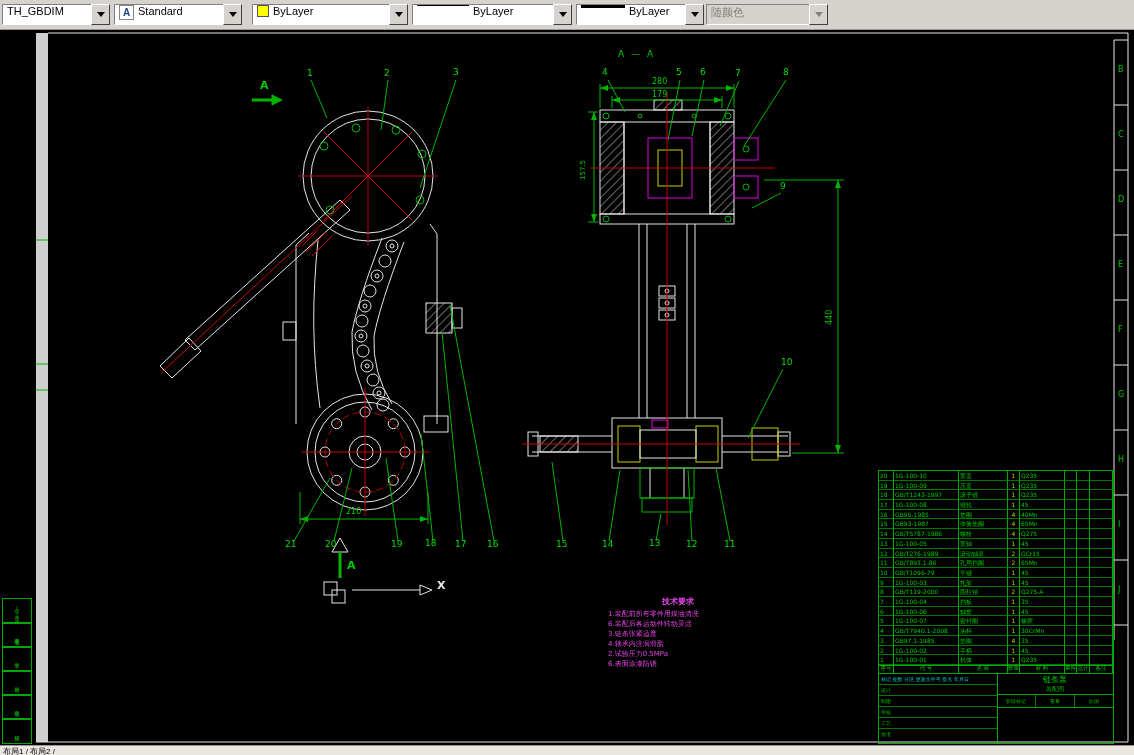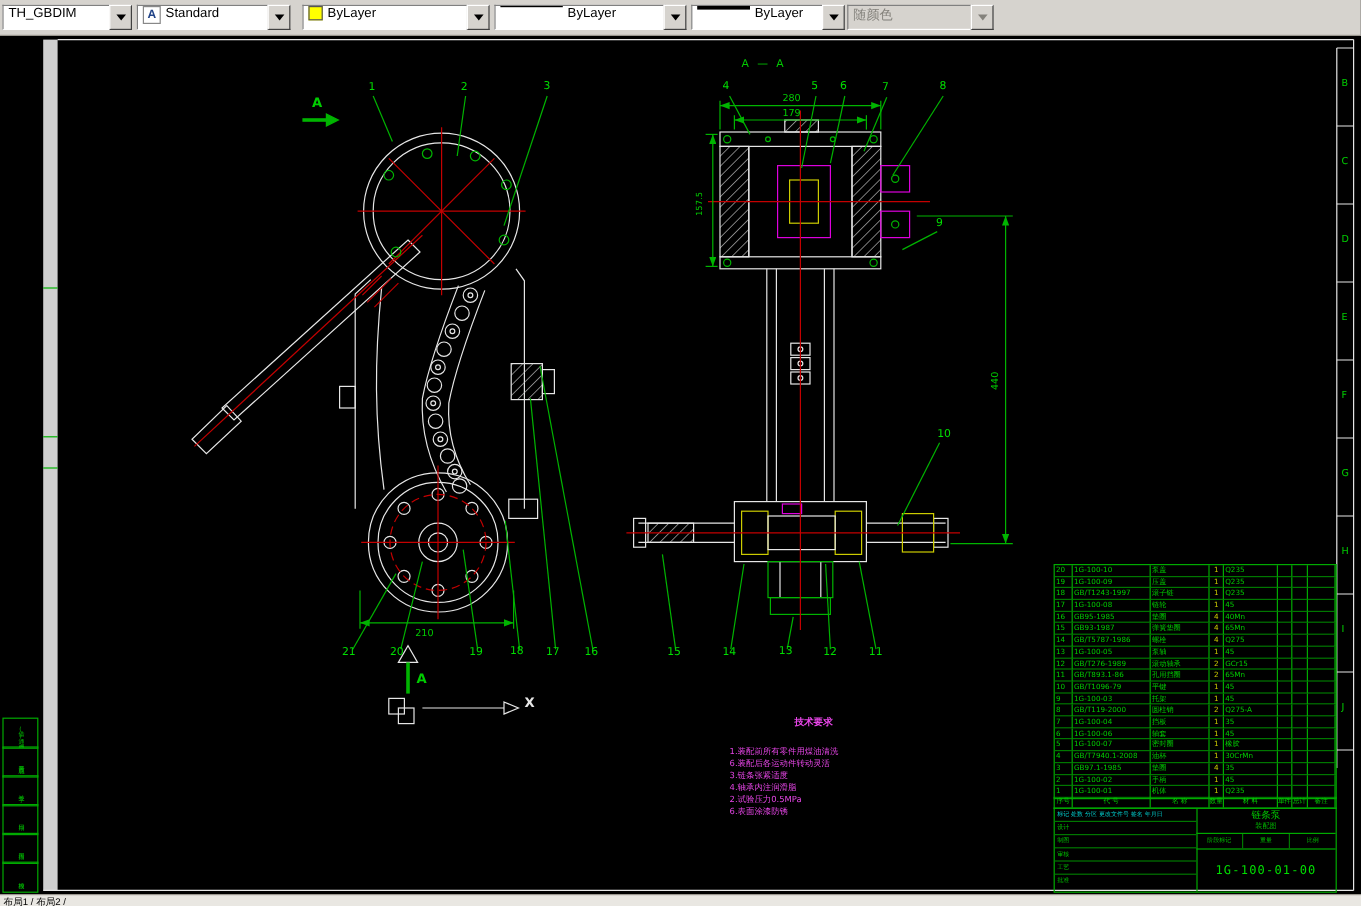--- a/index.html
+++ b/index.html
@@ -43,21 +43,21 @@
   .dtext{position:absolute;color:#00cc00;font-size:8px;line-height:1;white-space:nowrap;
          font-family:"DejaVu Sans", sans-serif;}
   .balloon{font-size:9px;color:#00dd00;}
   .zone{font-size:8px;color:#00cc00;}
   .rot{transform:rotate(-90deg);transform-origin:left top;}
   .white{color:#e6e6e6;}
   .big{font-size:11px;font-weight:bold;}
   
   #notes{position:absolute;left:608px;top:596px;width:140px;color:#e645e6;
          font-family:"DejaVu Sans", sans-serif;}
-  #notes .ntitle{font-size:8px;font-weight:bold;text-align:center;margin-bottom:14px;}
+  #notes .ntitle{font-size:8px;font-weight:bold;text-align:center;margin-bottom:2px;}
   #notes .nline{font-size:7px;line-height:10px;white-space:nowrap;}
   
   #parts{position:absolute;left:878px;top:470px;width:234px;height:194px;
          border:1px solid #00aa00;display:grid;
          grid-template-columns:15px 65px 49px 12px 45px 12px 13px auto;
          grid-template-rows:repeat(20,1fr);}
   #parts .pc{border-right:1px solid #00aa00;border-bottom:1px solid #007700;
              font-size:6px;line-height:9px;color:#00cc00;overflow:hidden;white-space:nowrap;
              padding-left:1px;font-family:"DejaVu Sans", sans-serif;}
   #parts .pc.qty{color:#cccc00;text-align:center;padding-left:0;}
@@ -328,21 +328,21 @@
         <line x1="730" y1="541" x2="716" y2="468"></line>
       </g>
     </g>
   </svg>
 
   <span class="dtext" style="left:618px;top:50px;font-size:9px;letter-spacing:2px;">A — A</span>
   <span class="dtext big" style="left:260px;top:80px;">A</span>
   <span class="dtext big" style="left:347px;top:560px;">A</span>
   <span class="dtext big white" style="left:437px;top:580px;">X</span>
 
-  <span class="dtext" style="left:346px;top:524px;">210</span>
+  <span class="dtext" style="left:346px;top:508px;">210</span>
   <span class="dtext" style="left:652px;top:78px;">280</span>
   <span class="dtext" style="left:652px;top:91px;">179</span>
   <span class="dtext rot" style="left:826px;top:325px;">440</span>
   <span class="dtext rot" style="left:580px;top:180px;font-size:7px;">157.5</span>
 
   <span class="dtext zone" style="left:1118px;top:66px;">B</span>
   <span class="dtext zone" style="left:1118px;top:131px;">C</span>
   <span class="dtext zone" style="left:1118px;top:196px;">D</span>
   <span class="dtext zone" style="left:1118px;top:261px;">E</span>
   <span class="dtext zone" style="left:1118px;top:326px;">F</span>
@@ -568,21 +568,20 @@
     <div id="tb-right">
       <div id="tb-name">
         <span>链条泵</span>
         <span class="sub">装配图</span>
       </div>
       <div id="tb-mid">
         <span>阶段标记</span>
         <span>重量</span>
         <span style="border-right:none;">比例</span>
       </div>
-      <div id="tb-num">1G-100-01-00</div>
     </div>
   </div>
 
   <div class="mbox" style="top:598px;">借(通)用件登记</div>
   <div class="mbox" style="top:622px;">底图总号</div>
   <div class="mbox" style="top:646px;">签字</div>
   <div class="mbox" style="top:670px;">日期</div>
   <div class="mbox" style="top:694px;">描图</div>
   <div class="mbox" style="top:718px;">描校</div>
 </div>

